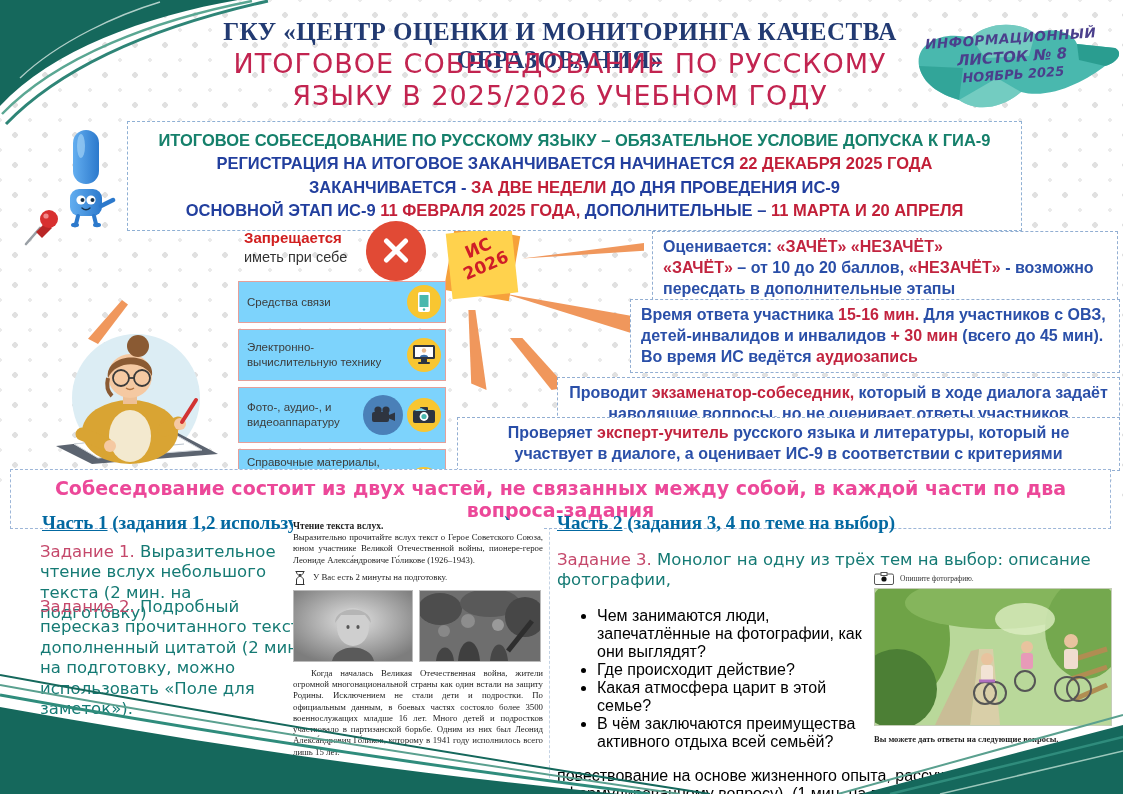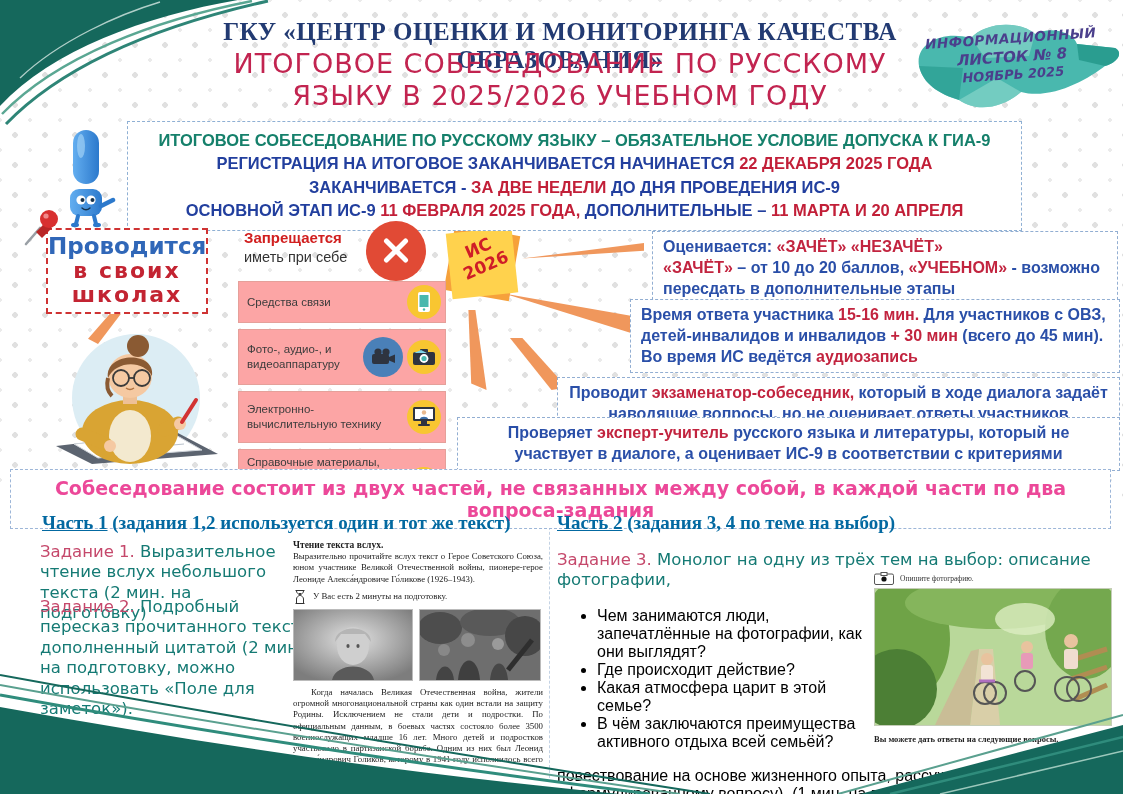--- a/index.html
+++ b/index.html
@@ -37,21 +37,21 @@
   .locbox .b{font-size:23px;color:#3067b8}
   .locbox .r{font-size:22px;color:#c32432;letter-spacing:2px}
   
   .proh-title{left:244px;top:229px;width:148px;text-align:left;z-index:2;line-height:1.25;}
   .proh-title .a{font-size:15px;font-weight:bold;color:#d11f1f;display:block}
   .proh-title .b{font-size:14.5px;color:#333;display:block}
   .xcircle{left:366px;top:221px;width:60px;height:60px;border-radius:50%;background:#e14a35;z-index:2;}
   .xcircle i{position:absolute;left:14px;top:27px;width:32px;height:5px;background:#fff;border-radius:3px;display:block}
   .xcircle i.r1{transform:rotate(45deg)}.xcircle i.r2{transform:rotate(-45deg)}
   .plist{left:238px;top:281px;width:208px;z-index:2;}
-  .p-item{position:relative;border:1px solid #e5a09a;background:#fca5a5;margin-bottom:6px;
+  .p-item{position:relative;border:1px solid #e5a09a;background:#7dd3fc;margin-bottom:6px;
        padding:5px 44px 5px 8px;font-size:11.5px;color:#3c3c3c;line-height:1.28;display:flex;align-items:center;}
   .p-item.two{padding-right:84px;}
   .picon{position:absolute;right:4px;top:50%;transform:translateY(-50%);width:34px;height:34px;border-radius:50%;
        background:#f8c631;display:flex;align-items:center;justify-content:center;}
   .picon.blue{background:#4a80b8;width:40px;height:40px;right:42px;}
   
   .isbadge{left:449px;top:230px;width:66px;height:66px;z-index:1;}
   .isbadge .back{position:absolute;inset:0;background:#f6a13b;transform:rotate(10deg);}
   .isbadge .front{position:absolute;inset:0;background:#ffd24d;transform:rotate(-6deg);}
   .isbadge .txt{position:absolute;left:0;top:8px;width:100%;text-align:center;transform:rotate(-24deg);
@@ -78,21 +78,21 @@
   
   .vdivider{left:549px;top:512px;height:266px;border-left:1px dashed #c3d2e4;z-index:1;}
   .part-h{font-family:Liberation Serif, serif;font-weight:bold;font-size:19px;color:#0369a1;}
   .part-h .u{text-decoration:underline;}
   .p1h{left:42px;top:512px;width:505px;z-index:2;}
   .task{font-family:"DejaVu Sans",sans-serif;font-size:16.5px;line-height:1.24;color:#157a74;z-index:2;}
   .task .lbl{color:#c5486b;}
   .t1{left:40px;top:542px;width:262px;}
   .t2{left:40px;top:597px;width:276px;}
   
-  .reading{left:293px;top:539px;width:250px;z-index:2;font-family:"Liberation Serif",serif;font-size:8.8px;
+  .reading{left:293px;top:520px;width:250px;z-index:2;font-family:"Liberation Serif",serif;font-size:8.8px;
        color:#1c1c1c;line-height:1.28;text-align:justify;background:#fff;}
   .reading .h{font-weight:bold;font-size:9.5px;}
   .timer-row{display:flex;align-items:center;gap:8px;margin:5px 0 5px 2px;text-align:left;}
   .photos{display:flex;gap:6px;}
   .photos svg{border:1px solid #bbb}
   .reading .para{margin-top:6px;text-indent:18px;}
   
   .col2{left:557px;top:512px;width:563px;z-index:2;}
   .task3{margin:16px 0 0;font-family:"DejaVu Sans",sans-serif;font-size:16.5px;line-height:1.24;color:#157a74;}
   .task3 .lbl,.task4 .lbl{color:#c5486b;}
@@ -164,79 +164,74 @@
 
   <div class="abs pin">
     <svg width="44" height="44" viewBox="0 0 44 44">
       <path d="M8,38 L22,22" stroke="#9aa0a6" stroke-width="2.6" stroke-linecap="round"></path>
       <path d="M18,26 L28,16 L34,22 L24,32 Z" fill="#b92626"></path>
       <circle cx="31" cy="13" r="9" fill="#d83030"></circle>
       <circle cx="28" cy="10" r="2.6" fill="#f08a8a"></circle>
     </svg>
   </div>
 
-  <div class="abs locbox">
-    <div class="b">Проводится</div>
-    <div class="r">в своих</div>
-    <div class="r">школах</div>
-  </div>
 
   <div class="abs proh-title">
     <span class="a">Запрещается</span>
     <span class="b">иметь при себе</span>
   </div>
   <div class="abs xcircle">
       <i class="r1"></i>
       <i class="r2"></i>
     </div>
 
   <div class="abs plist">
     <div class="p-item" style="min-height:30px">
       <span>Средства связи</span>
       <span class="picon">
         <svg width="14" height="20" viewBox="0 0 14 20">
             <rect x="1" y="0" width="12" height="20" rx="2" fill="#fff"></rect>
             <rect x="2.5" y="3" width="9" height="12" fill="#49b8ae"></rect>
             <circle cx="7" cy="17.5" r="1.2" fill="#49b8ae"></circle>
-          </svg>
-      </span>
-    </div>
-    <div class="p-item two" style="min-height:44px">
-      <span>Фото-, аудио-, и видеоаппаратуру</span>
-      <span class="picon blue">
-        <svg width="26" height="18" viewBox="0 0 26 18">
-            <circle cx="8" cy="4" r="3.6" fill="#2e3440"></circle>
-            <circle cx="16" cy="4" r="3.6" fill="#2e3440"></circle>
-            <rect x="2" y="6" width="17" height="10" rx="2" fill="#2e3440"></rect>
-            <path d="M19,9 L25,6.5 L25,15 L19,12.5 Z" fill="#2e3440"></path>
-          </svg>
-      </span>
-      <span class="picon">
-        <svg width="22" height="16" viewBox="0 0 22 16">
-            <rect x="0" y="3" width="22" height="13" rx="2" fill="#2e3440"></rect>
-            <rect x="7" y="0" width="8" height="4" rx="1" fill="#2e3440"></rect>
-            <path d="M1,4 L8,1 L14,4 Z" fill="#7fd4e8"></path>
-            <circle cx="11" cy="9.5" r="4.4" fill="#fff"></circle>
-            <circle cx="11" cy="9.5" r="2.6" fill="#49b8ae"></circle>
           </svg>
       </span>
     </div>
     <div class="p-item" style="min-height:40px">
       <span>Электронно-вычислительную технику</span>
       <span class="picon">
         <svg width="22" height="20" viewBox="0 0 22 20">
             <rect x="0" y="0" width="22" height="14" rx="1.5" fill="#2e3440"></rect>
             <rect x="2" y="2" width="18" height="10" fill="#fff"></rect>
             <circle cx="11" cy="5.5" r="2.2" fill="#e8b98e"></circle>
             <path d="M7,12 C7,9 15,9 15,12 Z" fill="#3a6ea8"></path>
             <rect x="8" y="14" width="6" height="3" fill="#2e3440"></rect>
             <rect x="5" y="17" width="12" height="2" rx="1" fill="#2e3440"></rect>
           </svg>
       </span>
     </div>
+    <div class="p-item two" style="min-height:44px">
+      <span>Фото-, аудио-, и видеоаппаратуру</span>
+      <span class="picon blue">
+        <svg width="26" height="18" viewBox="0 0 26 18">
+            <circle cx="8" cy="4" r="3.6" fill="#2e3440"></circle>
+            <circle cx="16" cy="4" r="3.6" fill="#2e3440"></circle>
+            <rect x="2" y="6" width="17" height="10" rx="2" fill="#2e3440"></rect>
+            <path d="M19,9 L25,6.5 L25,15 L19,12.5 Z" fill="#2e3440"></path>
+          </svg>
+      </span>
+      <span class="picon">
+        <svg width="22" height="16" viewBox="0 0 22 16">
+            <rect x="0" y="3" width="22" height="13" rx="2" fill="#2e3440"></rect>
+            <rect x="7" y="0" width="8" height="4" rx="1" fill="#2e3440"></rect>
+            <path d="M1,4 L8,1 L14,4 Z" fill="#7fd4e8"></path>
+            <circle cx="11" cy="9.5" r="4.4" fill="#fff"></circle>
+            <circle cx="11" cy="9.5" r="2.6" fill="#49b8ae"></circle>
+          </svg>
+      </span>
+    </div>
     <div class="p-item" style="min-height:54px">
       <span>Справочные материалы, письменные заметки и иные средства хранения и передачи информации</span>
       <span class="picon">
         <svg width="20" height="22" viewBox="0 0 20 22">
             <rect x="2" y="2" width="16" height="19" rx="1.5" fill="#fff" stroke="#c9c9c9"></rect>
             <path d="M2,5 H18" stroke="#c9c9c9"></path>
             <path d="M6,17 L15,7" stroke="#d23333" stroke-width="2.4" stroke-linecap="round"></path>
             <path d="M5,19 L6.5,16.5" stroke="#e8b98e" stroke-width="2"></path>
           </svg>
       </span>
@@ -252,21 +247,21 @@
     </div>
   </div>
   <div class="ray ray1"></div>
   <div class="ray ray2"></div>
   <div class="ray ray3"></div>
   <div class="ray ray4"></div>
   <div class="ray ray5"></div>
 
   <div class="fact f1">
     <span class="f-blue">Оценивается: </span><span class="f-red">«ЗАЧЁТ» «НЕЗАЧЁТ»</span><br>
-    <span class="f-red">«ЗАЧЁТ»</span><span class="f-blue"> – от 10 до 20 баллов, </span><span class="f-red">«УЧЕБНОМ»</span><span class="f-blue"> - возможно пересдать в дополнительные этапы</span>
+    <span class="f-red">«ЗАЧЁТ»</span><span class="f-blue"> – от 10 до 20 баллов, </span><span class="f-red">«НЕЗАЧЁТ»</span><span class="f-blue"> - возможно пересдать в дополнительные этапы</span>
   </div>
   <div class="fact f2">
     <span class="f-blue">Время ответа участника </span><span class="f-red">15-16 мин.</span><span class="f-blue"> Для участников с ОВЗ, детей-инвалидов и инвалидов </span><span class="f-red">+ 30 мин</span><span class="f-blue"> (всего до 45 мин). Во время ИС ведётся </span><span class="f-red">аудиозапись</span>
   </div>
   <div class="fact f3">
     <span class="f-blue">Проводит </span><span class="f-red">экзаменатор-собеседник,</span><span class="f-blue"> который в ходе диалога задаёт наводящие вопросы, но не оценивает ответы участников</span>
   </div>
   <div class="fact f4">
     <span class="f-blue">Проверяет </span><span class="f-red">эксперт-учитель</span><span class="f-blue"> русского языка и литературы, который не участвует в диалоге, а оценивает ИС-9 в соответствии с критериями</span>
   </div>

